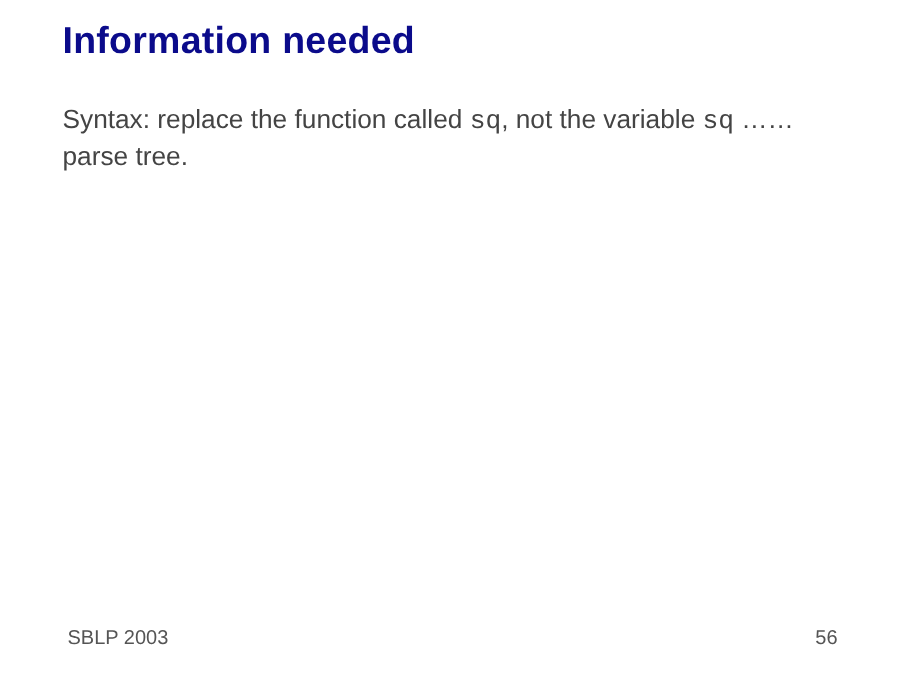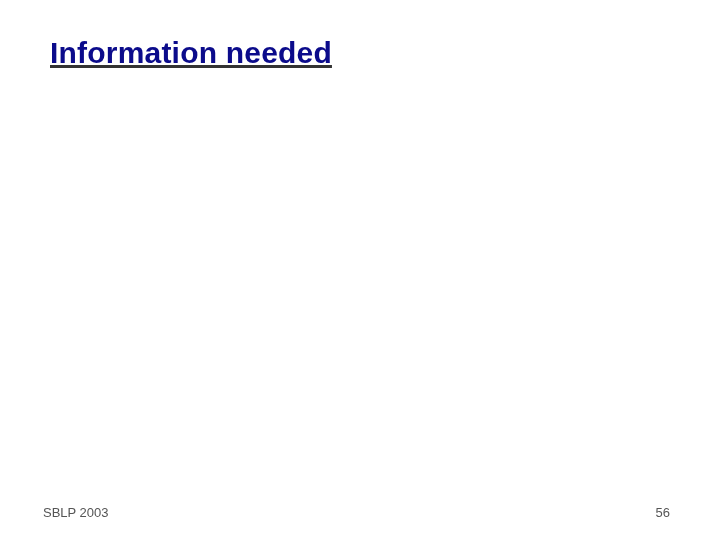--- a/index.html
+++ b/index.html
@@ -10,22 +10,21 @@
     background: #ffffff;
     font-family: Verdana, Geneva, sans-serif;
     color: #333333;
     overflow: hidden;
   }
   .slide {
     position: relative;
     box-sizing: border-box;
     width: 720px;
     height: 540px;
-    padding: 36px 50px 0 50px;
-    text-decoration: underline;
+    padding: 16px 50px 0 50px;
   }
   .title {
     font-size: 30px;
     font-weight: bold;
     color: #0b0b8b;
     margin-bottom: 32px;
     letter-spacing: 0.2px;
   }
   .para {
     font-size: 21px;
@@ -34,39 +33,42 @@
     margin-bottom: 30px;
   }
   .code {
     font-family: "Courier New", Courier, monospace;
   }
   .ital {
     font-style: italic;
   }
   .footer {
     position: absolute;
-    left: 43px;
+    left: 54px;
     right: 50px;
     bottom: 20px;
-    font-size: 13px;
+    font-size: 16px;
     color: #555555;
   }
   .footer .left {
     float: left;
   }
   .footer .right {
     float: right;
   }
 </style>
 </head>
 <body>
 
 <div class="slide">
   <div class="title">Information needed</div>
 
+  <div class="para">
+    <span>Syntax: replace the function called </span><span class="code">sq</span><span>, not the variable </span><span class="code">sq</span><span>  …… parse tree.</span>
+  </div>
 
 
 
 
   <div class="footer">
     <span class="left">SBLP 2003</span>
     <span class="right">56</span>
   </div>
 </div>
 

